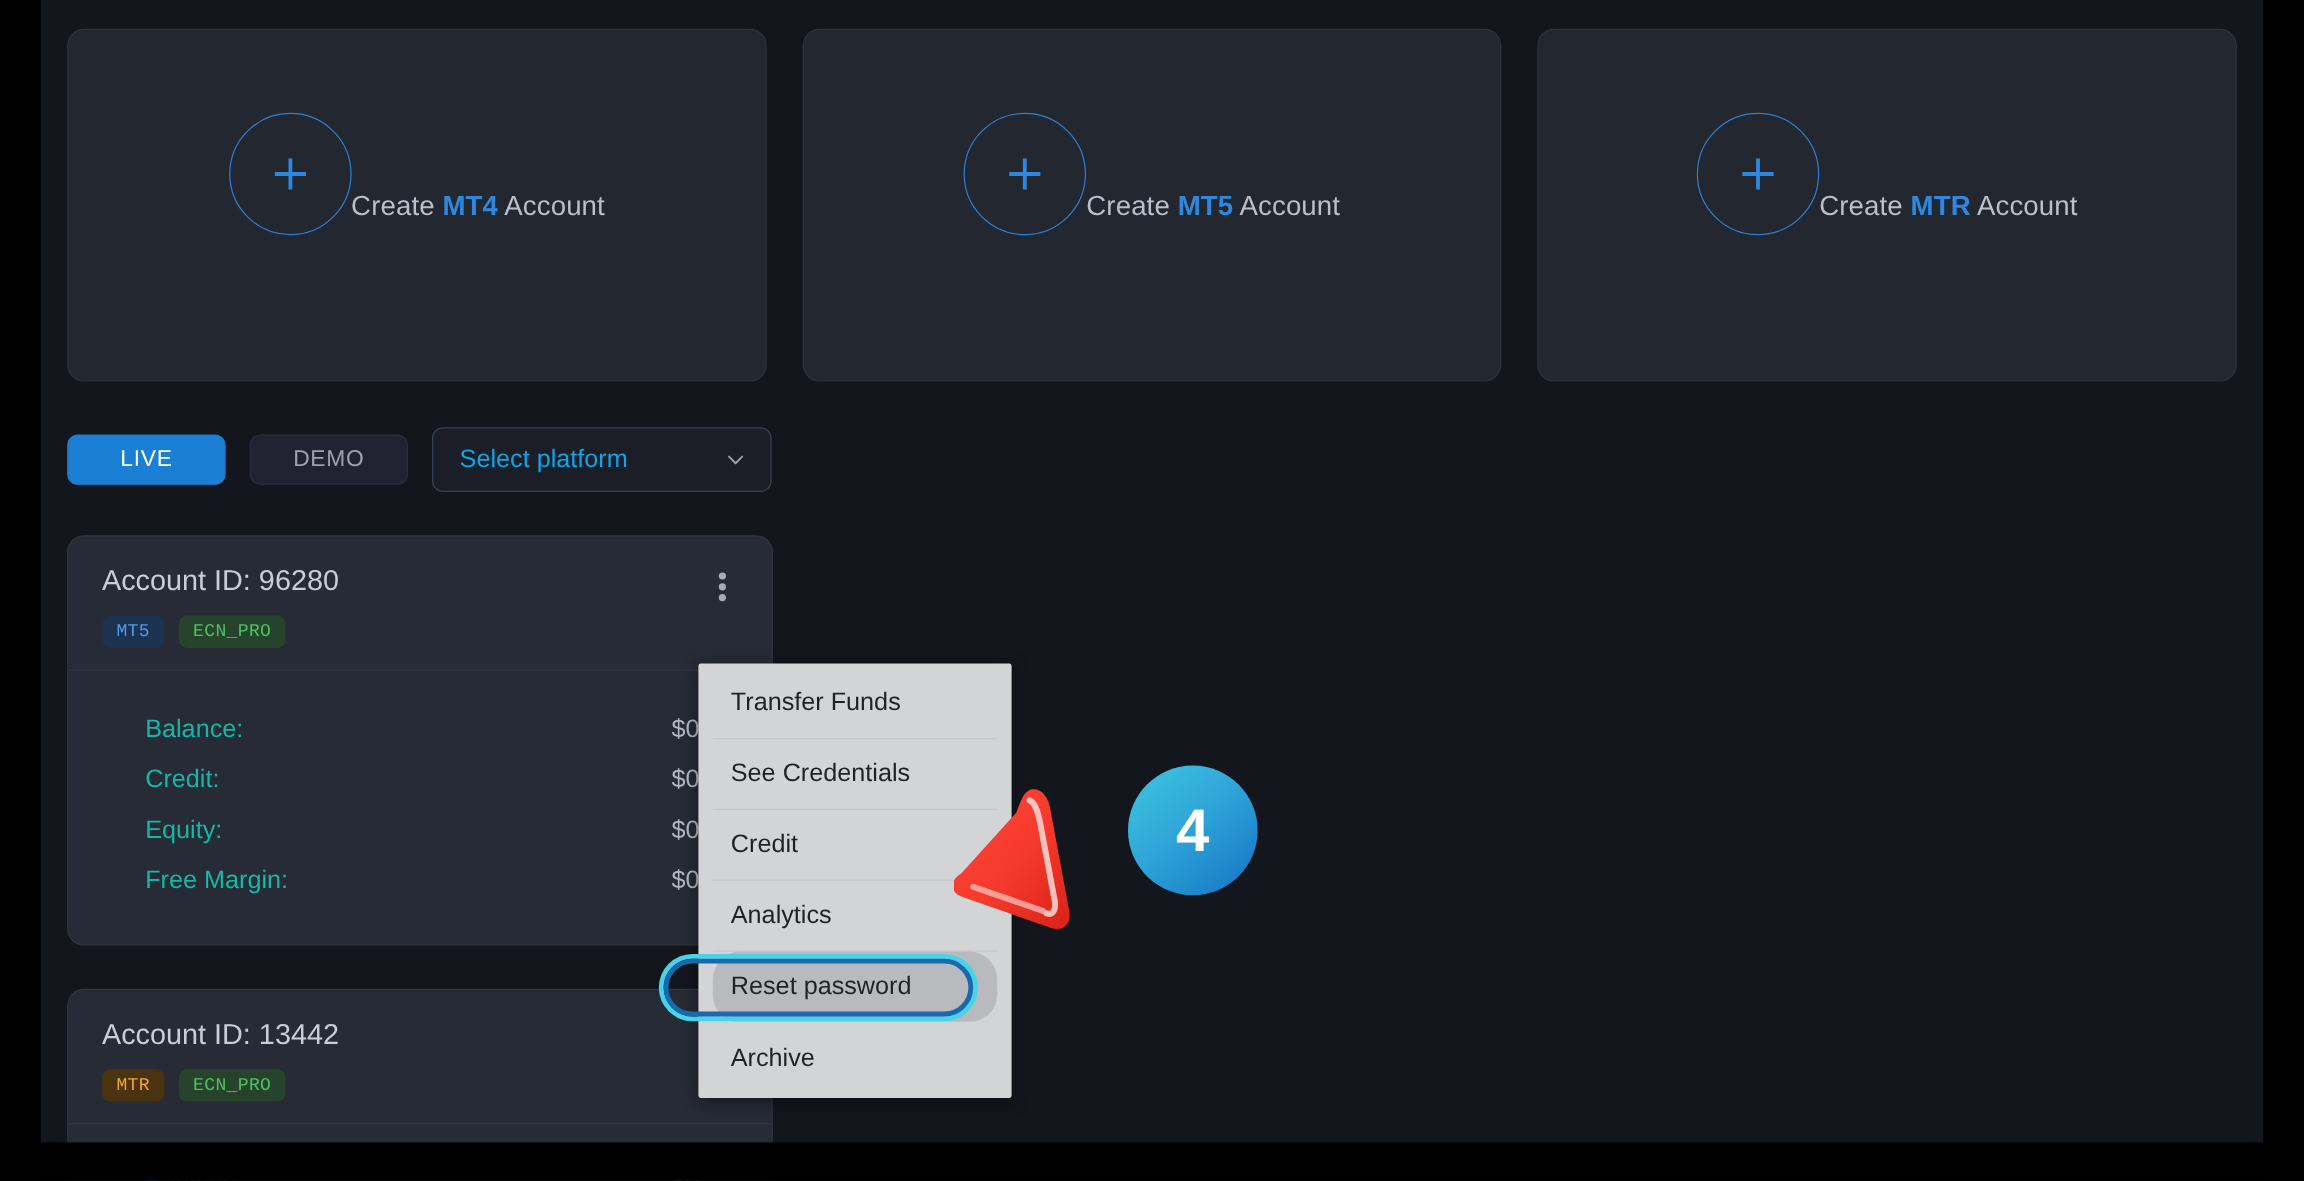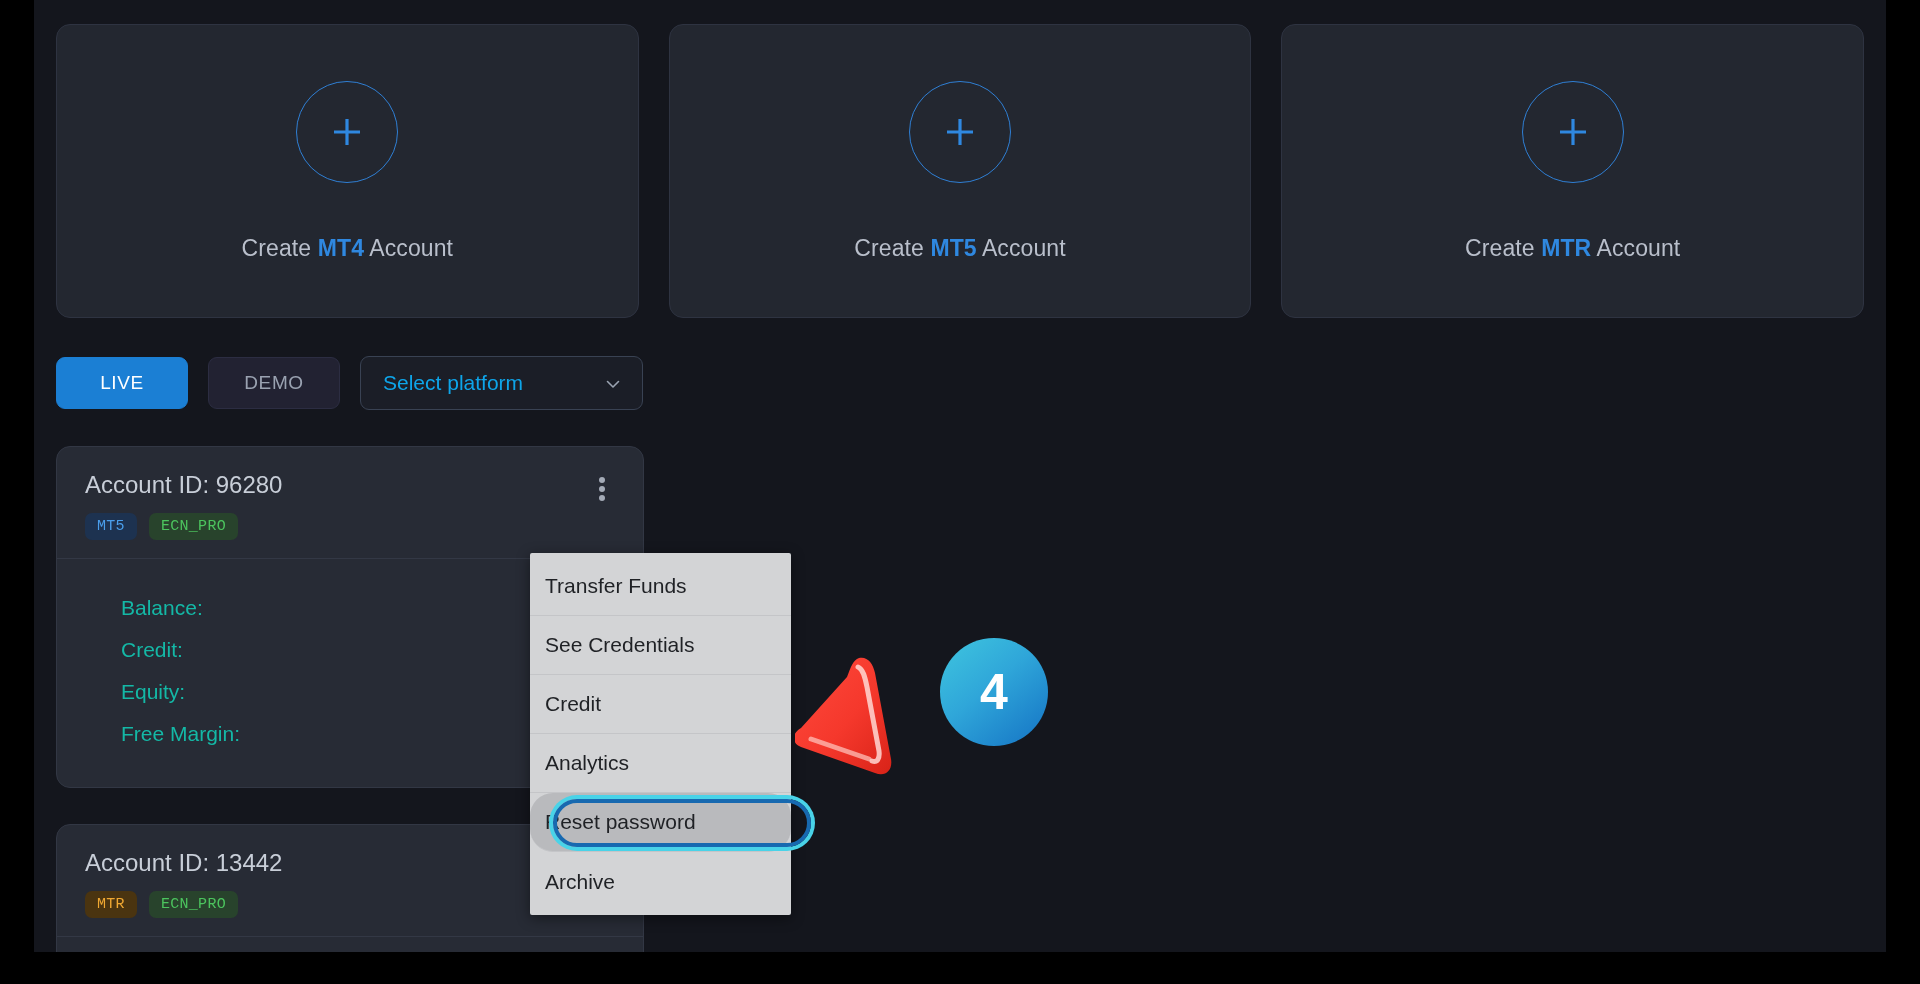--- a/index.html
+++ b/index.html
@@ -22,21 +22,21 @@
     gap:30px;
     margin-bottom:38px;
   }
   .create-card {
     flex:1 1 0;
     height:294px;
     background:#232730;
     border:1px solid #2e3341;
     border-radius:14px;
     display:flex;
-    flex-direction:column;
+    flex-direction:row;
     align-items:center;
     justify-content:center;
     cursor:pointer;
   }
   .plus-circle {
     width:102px; height:102px;
     border:1.5px solid #2f7fd4;
     border-radius:50%;
     display:flex; align-items:center; justify-content:center;
     margin-bottom:52px;
@@ -51,21 +51,21 @@
   .create-label b { color:#2f88e0; font-weight:700; }
 
   
   .filter-row {
     display:flex;
     align-items:center;
     gap:20px;
     margin-bottom:36px;
   }
   .pill {
-    height:52px;
+    height:42px;
     border-radius:9px;
     display:flex;
     align-items:center;
     justify-content:center;
     font-size:19px;
     letter-spacing:.6px;
     cursor:pointer;
     padding:0 26px;
   }
   .pill.live {
@@ -156,28 +156,28 @@
     align-items:center;
     font-size:21px;
     padding:9px 0;
   }
   .acct-line .lbl { color:#14b8a6; padding-left:36px; }
   .acct-line .val { color:#b3bac6; padding-right:32px; }
 
   
   .ctx-menu {
     position:absolute;
-    left:530px; top:553px;
+    left:582px; top:553px;
     width:261px;
     background:#d3d4d6;
     border-radius:2px;
     box-shadow:0 3px 14px rgba(0,0,0,.45);
     overflow:hidden;
     z-index:40;
-    padding:4px 0;
+    padding:4px 12px;
   }
   .ctx-item {
     height:59px;
     display:flex;
     align-items:center;
     padding-left:15px;
     font-size:21px;
     color:#1f2125;
     border-bottom:1px solid #c4c5c8;
     cursor:pointer;

